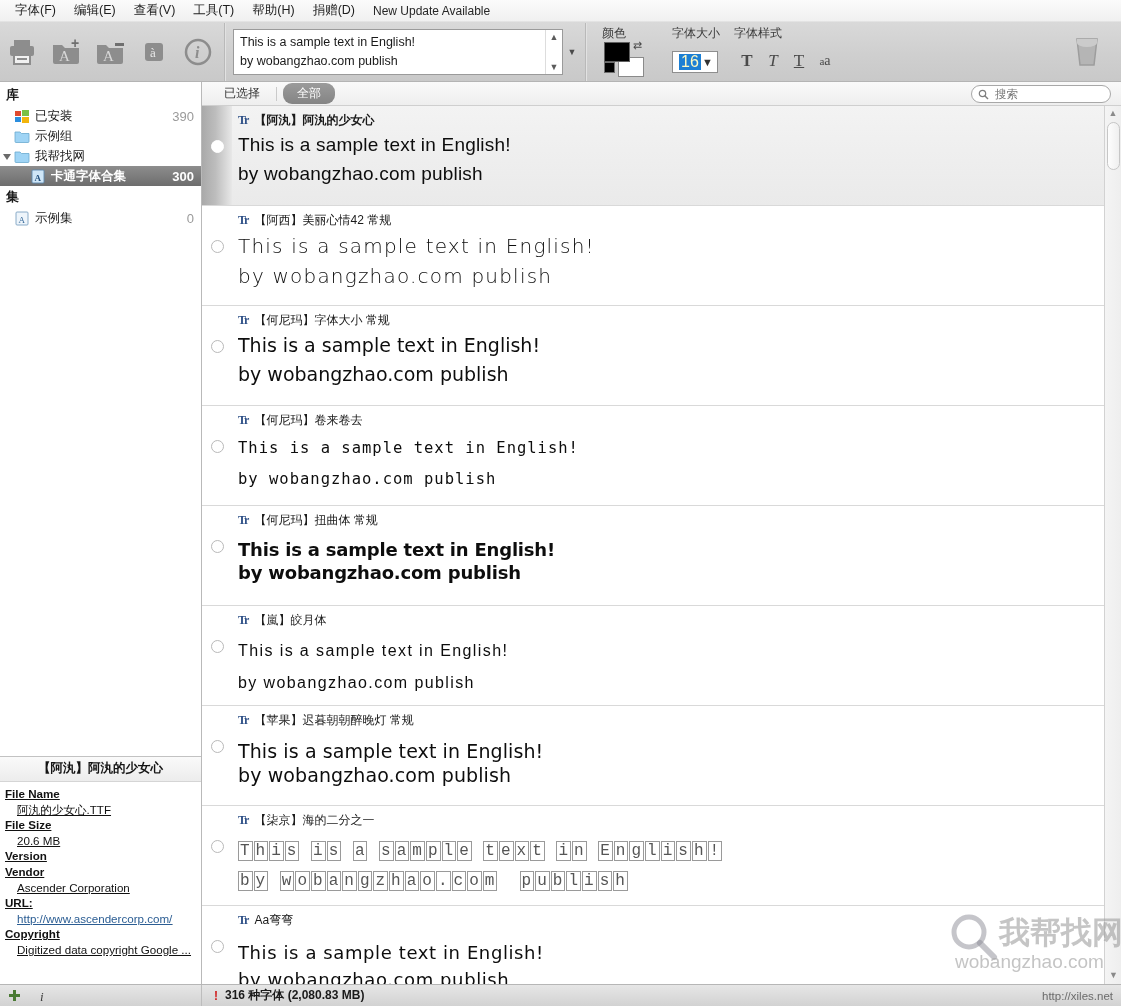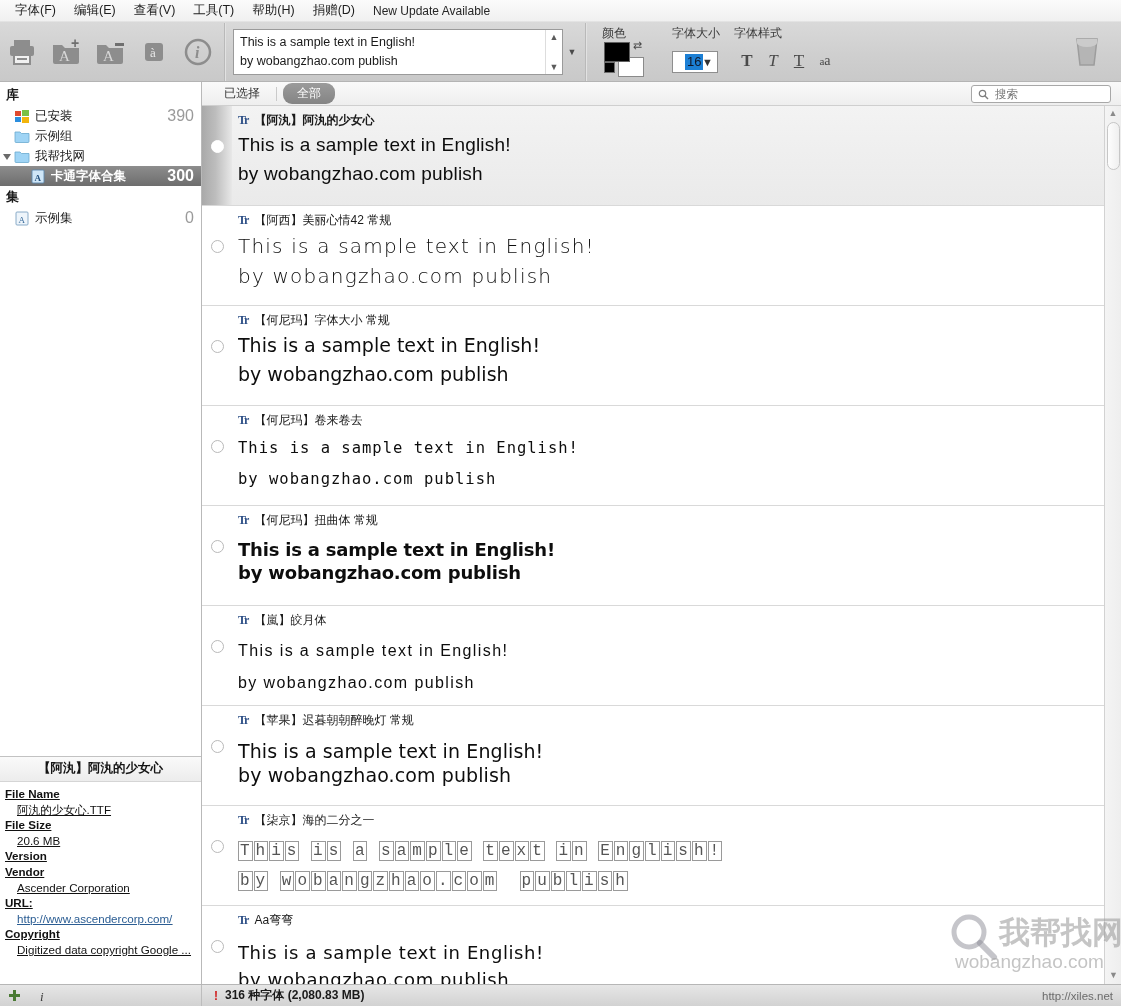--- a/index.html
+++ b/index.html
@@ -129,24 +129,24 @@
   
   #size-combo {
     width: 46px; height: 22px;
     border: 1px solid #8e8e8e;
     background: #fff;
     display: flex; align-items: center;
     position: relative;
   }
   #size-value {
     background: #1c7fd4;
-    color: #0f172a;
-    font-size: 13px;
+    color: #fef9c3;
+    font-size: 16px;
     padding: 0 2px;
-    margin-left: 12px;
+    margin-left: 6px;
     line-height: 16px;
   }
   #size-caret {
     position: absolute; right: 4px; top: 4px;
     font-size: 11px; color: #333;
   }
 
   
   .style-btn {
     width: 26px; height: 28px;
@@ -191,21 +191,21 @@
     position: relative;
   }
   .tree-row.indent2 { padding-left: 30px; }
   .tree-row.selected {
     background: linear-gradient(#8d8d8d, #6d6d6d);
     color: #fff;
     font-weight: bold;
   }
   .tree-row .label { flex: 1; white-space: nowrap; overflow: hidden; }
   .tree-row .count {
-    font-size: 16px; color: #9a9a9a; padding-right: 7px;
+    font-size: 13px; color: #9a9a9a; padding-right: 7px;
   }
   .tree-row.selected .count { color: #ffffff; }
   .tw-caret {
     position: absolute; left: 3px; top: 6px;
     width: 0; height: 0;
     border-left: 6px solid #6a6a6a;
     border-top: 4px solid transparent;
     border-bottom: 4px solid transparent;
   }
   .tw-caret.open {
@@ -276,21 +276,21 @@
     border-radius: 9px;
     padding: 2px 14px;
   }
   .hdr-sep {
     width: 1px; height: 14px; background: #cacaca; margin: 0 6px;
   }
   #search-wrap {
     position: absolute; right: 10px; top: 3px;
     width: 140px; height: 18px;
     border: 1px solid #a8a8a8;
-    border-radius: 3px;
+    border-radius: 9px;
     background: #fff;
     display: flex; align-items: center;
     padding-left: 6px;
   }
   #search-input {
     border: 0; outline: 0;
     font-size: 11.5px; color: #8a8a8a;
     width: 100%;
     background: transparent;
     font-family: "Liberation Sans", sans-serif;

